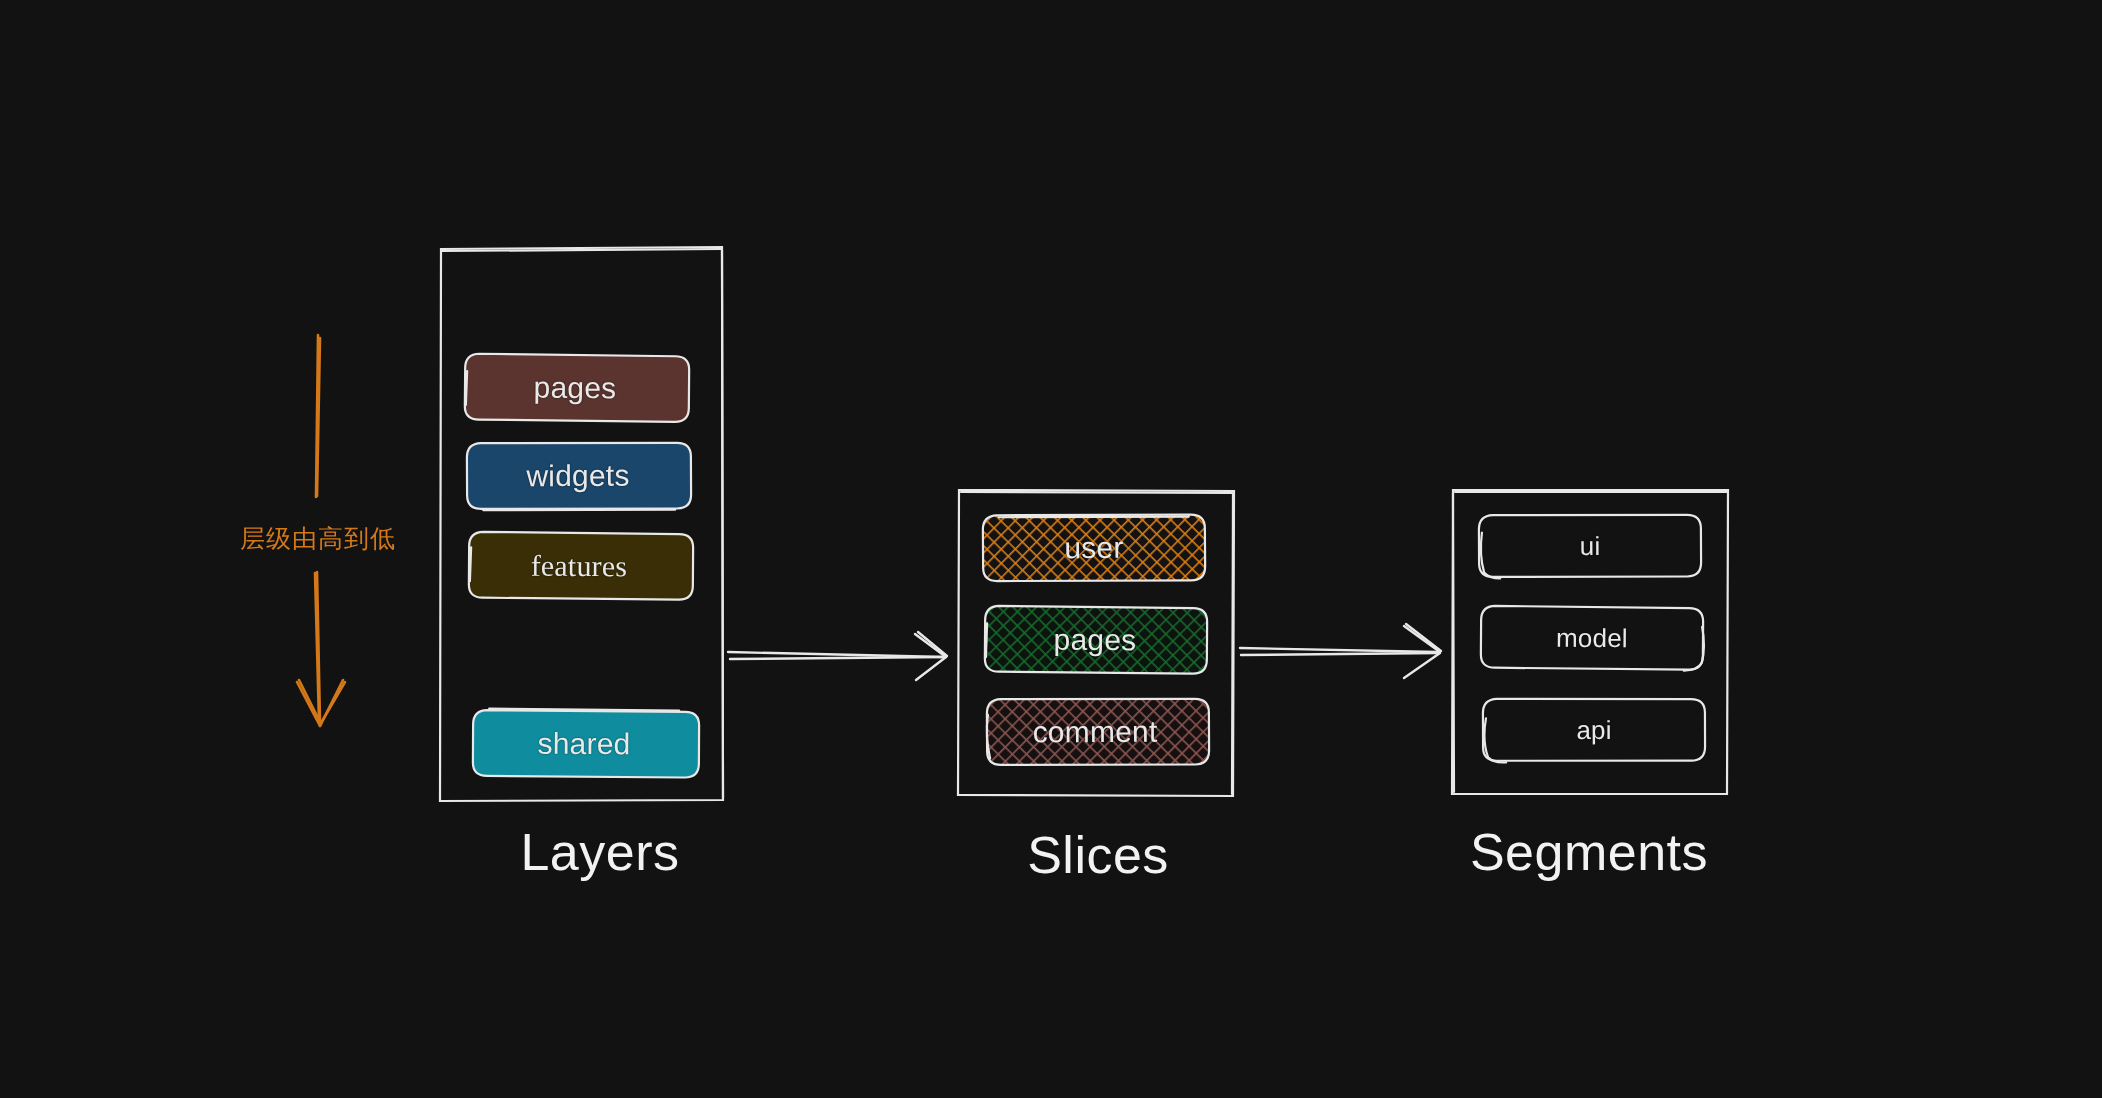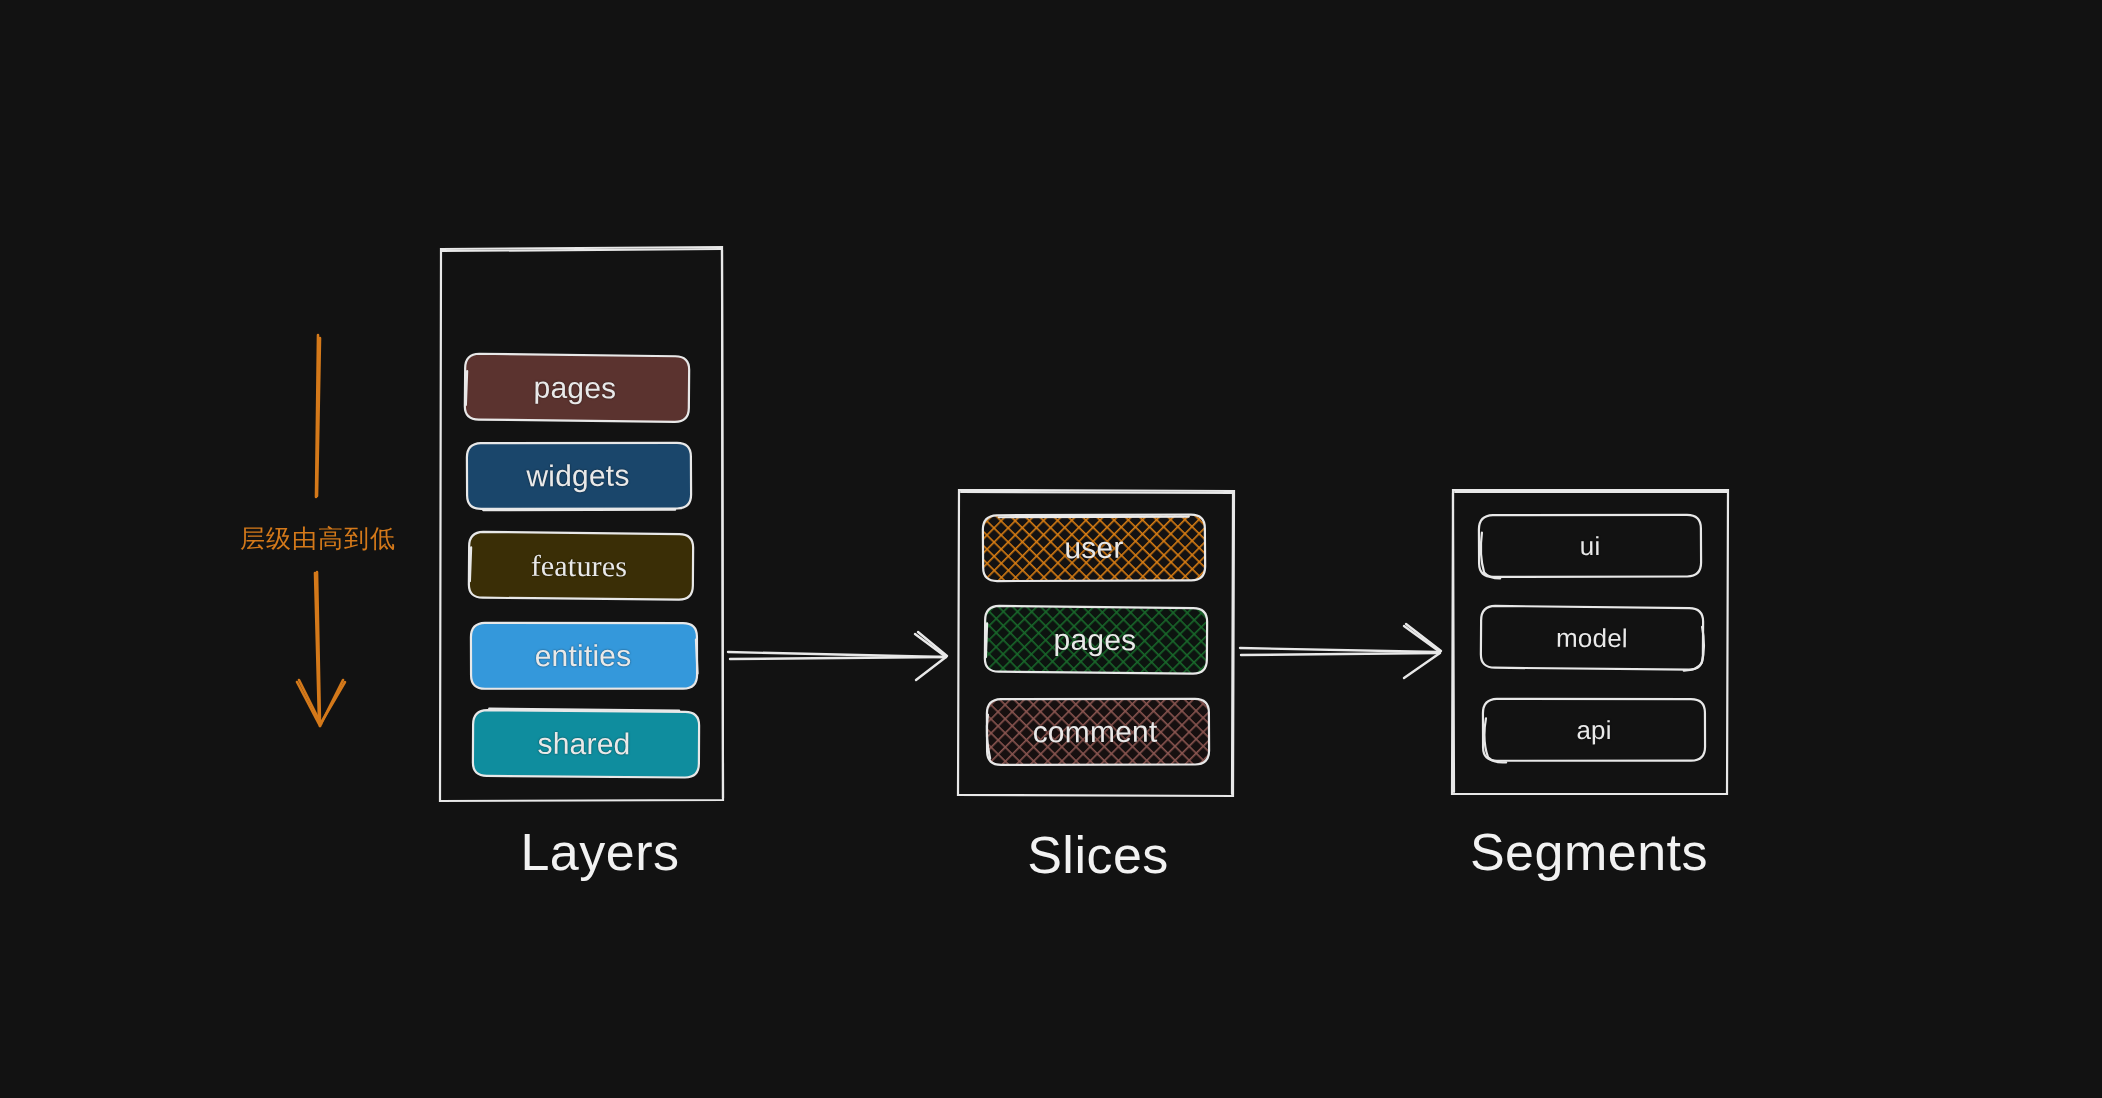--- a/index.html
+++ b/index.html
@@ -188,30 +188,20 @@
         <svg class="box-svg" width="230" height="72" viewBox="0 0 230 72">
           <rect x="3" y="3" width="224" height="66" rx="14" fill="#3a2e06" stroke="none"></rect>
           <g stroke="#e8e8e8" fill="none" stroke-width="2.2" stroke-linecap="round">
             <path d="M 17 2.6 L 213 3.4 Q 227 3.4 227 17 L 227 55 Q 227 69 213 69 L 17 68.4 Q 3 68.4 3 55 L 3 17 Q 3 3 17 2.6 Z"></path>
             <path d="M 5 18 L 4 52"></path>
           </g>
         </svg>
         <span class="box-label" style="margin-left:-4px;font-family:Liberation Serif, serif;">features</span>
       </div>
 
-      <div class="box" style="left:28px; top:372px; width:232px; height:72px; font-size:30px; transform:rotate(-0.2deg);">
-        <svg class="box-svg" width="232" height="72" viewBox="0 0 232 72">
-          <rect x="3" y="3" width="226" height="66" rx="14" fill="#3498db" stroke="none"></rect>
-          <g stroke="#e8e8e8" fill="none" stroke-width="2.2" stroke-linecap="round">
-            <path d="M 17 2.6 L 215 3.4 Q 229 3.4 229 17 L 229 55 Q 229 69 215 69 L 17 68.4 Q 3 68.4 3 55 L 3 17 Q 3 3 17 2.6 Z"></path>
-            <path d="M 228 20 L 229.5 54"></path>
-          </g>
-        </svg>
-        <span class="box-label" style="margin-left:-2px;">entities</span>
-      </div>
 
       <div class="box" style="left:30px; top:460px; width:232px; height:72px; font-size:30px; transform:rotate(0.3deg);">
         <svg class="box-svg" width="232" height="72" viewBox="0 0 232 72">
           <rect x="3" y="3" width="226" height="66" rx="14" fill="#0f8d9e" stroke="none"></rect>
           <g stroke="#e8e8e8" fill="none" stroke-width="2.2" stroke-linecap="round">
             <path d="M 17 2.6 L 215 3.4 Q 229 3.4 229 17 L 229 55 Q 229 69 215 69 L 17 68.4 Q 3 68.4 3 55 L 3 17 Q 3 3 17 2.6 Z"></path>
             <path d="M 19 1.2 L 209 2"></path>
           </g>
         </svg>
         <span class="box-label" style="margin-left:-4px;">shared</span>

